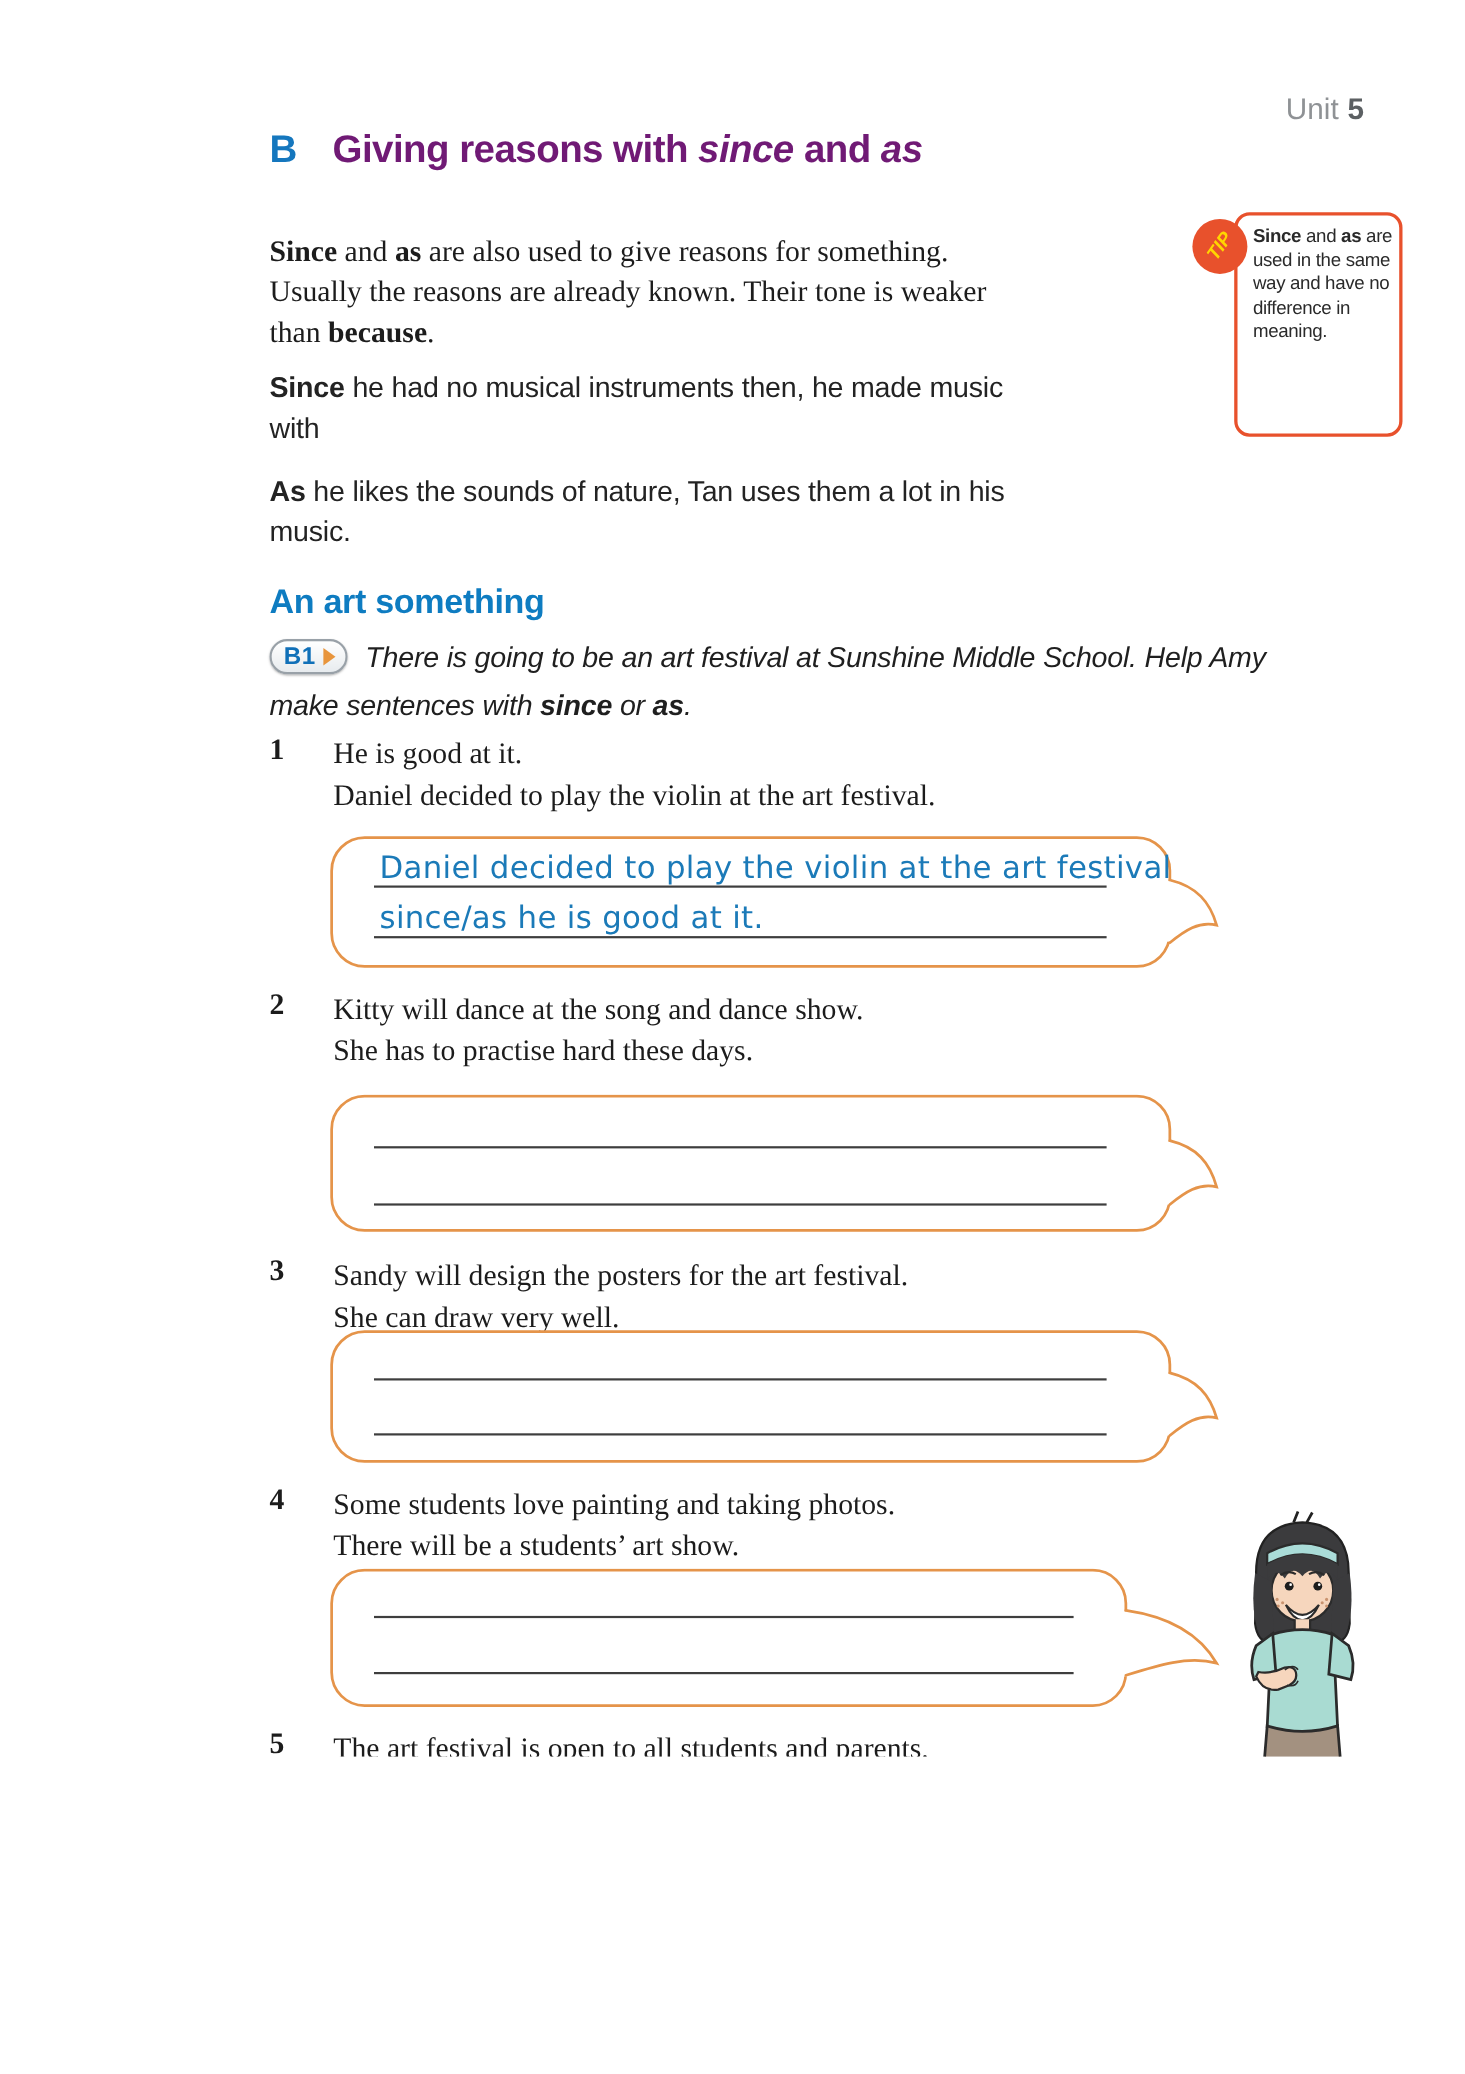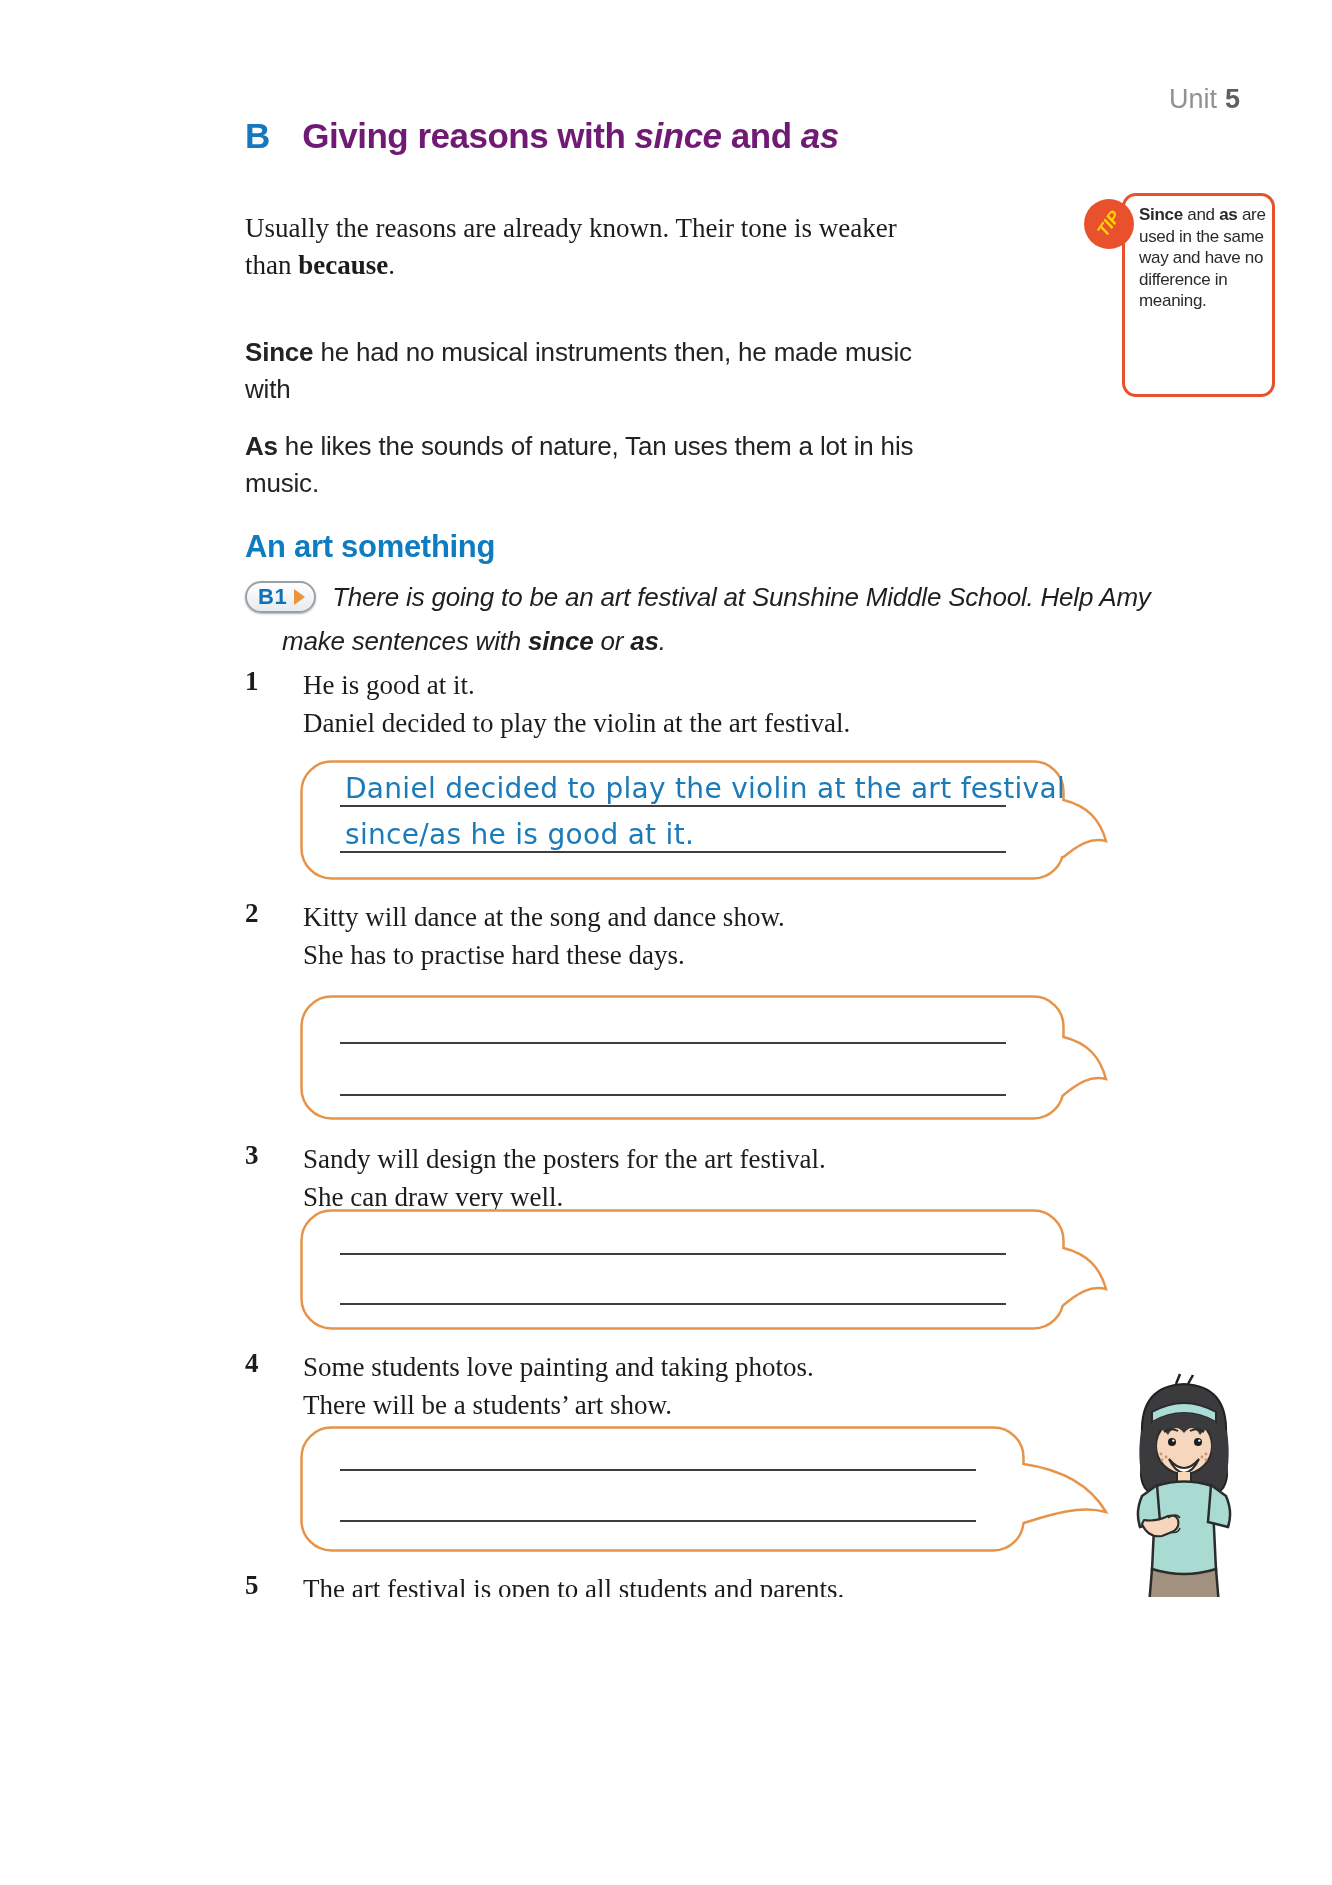--- a/index.html
+++ b/index.html
@@ -28,21 +28,21 @@
   .act-title{left:245px;top:529px;font-size:31px;font-weight:bold;color:#0e7cc1;letter-spacing:-0.3px;}
 
   .instr1{left:245px;top:581px;display:flex;align-items:center;}
   .badge{display:inline-flex;align-items:center;border:2px solid #99a1a8;border-radius:17px;
          background:linear-gradient(#ffffff,#e7ebee);padding:1px 9px 1px 11px;
          box-shadow:0 1px 2px rgba(0,0,0,.3);}
   .badge-text{color:#1070b8;font-weight:bold;font-size:22px;letter-spacing:0.5px;}
   .badge-arrow{width:0;height:0;border-left:11px solid #e8953c;border-top:8px solid transparent;
                border-bottom:8px solid transparent;margin-left:7px;}
   .instr-text{font-size:26px;color:#1f1f1f;margin-left:16px;letter-spacing:-0.2px;}
-  .instr2{left:245px;top:626px;font-size:26px;color:#1f1f1f;letter-spacing:-0.2px;margin-left:37px;}
+  .instr2{left:245px;top:626px;font-size:26px;color:#1f1f1f;letter-spacing:-0.2px;}
 
   .item-num{width:40px;font-size:27px;font-weight:bold;color:#1c1c1c;font-family:"Liberation Serif",serif;}
   .item-text{left:303px;width:700px;font-size:27px;line-height:38px;color:#1c1c1c;}
 
   .bubble-svg{left:300px;}
   .ans-line{border-bottom:2px solid #3e3e3e;height:0;}
   .handwrite{left:345px;width:660px;height:34px;font-size:28px;color:#1b7ab8;letter-spacing:0.3px;
              font-family:"DejaVu Sans",sans-serif;white-space:nowrap;}
 
   .page-num{left:1100px;top:1780px;width:145px;text-align:right;font-size:39px;font-weight:bold;color:#77797c;}
@@ -55,20 +55,21 @@
   <div class="abs unit">
     <span>Unit</span><b>5</b>
   </div>
 
   <div class="abs sec-head">
     <span class="sec-letter">B</span>
     <span class="sec-title"><span>Giving reasons with </span><span style="font-style: italic;">since</span><span> and </span><span style="font-style: italic;">as</span></span>
   </div>
 
   <div class="abs body-serif serif" style="top:210px">
+    <div><span style="font-weight: bold;">Since</span><span> and </span><span style="font-weight: bold;">as</span><span> are also used to give reasons for something.</span></div>
     <div><span>Usually the reasons are already known. Their tone is weaker</span></div>
     <div><span>than </span><span style="font-weight: bold;">because</span><span>.</span></div>
   </div>
 
   <div class="abs tip-box">
     <span><span style="font-weight: bold;">Since</span><span> and </span><span style="font-weight: bold;">as</span><span> are used in the same way and have no difference in meaning.</span></span>
   </div>
   <div class="abs tip-circle">
     <span>TIP</span>
   </div>

